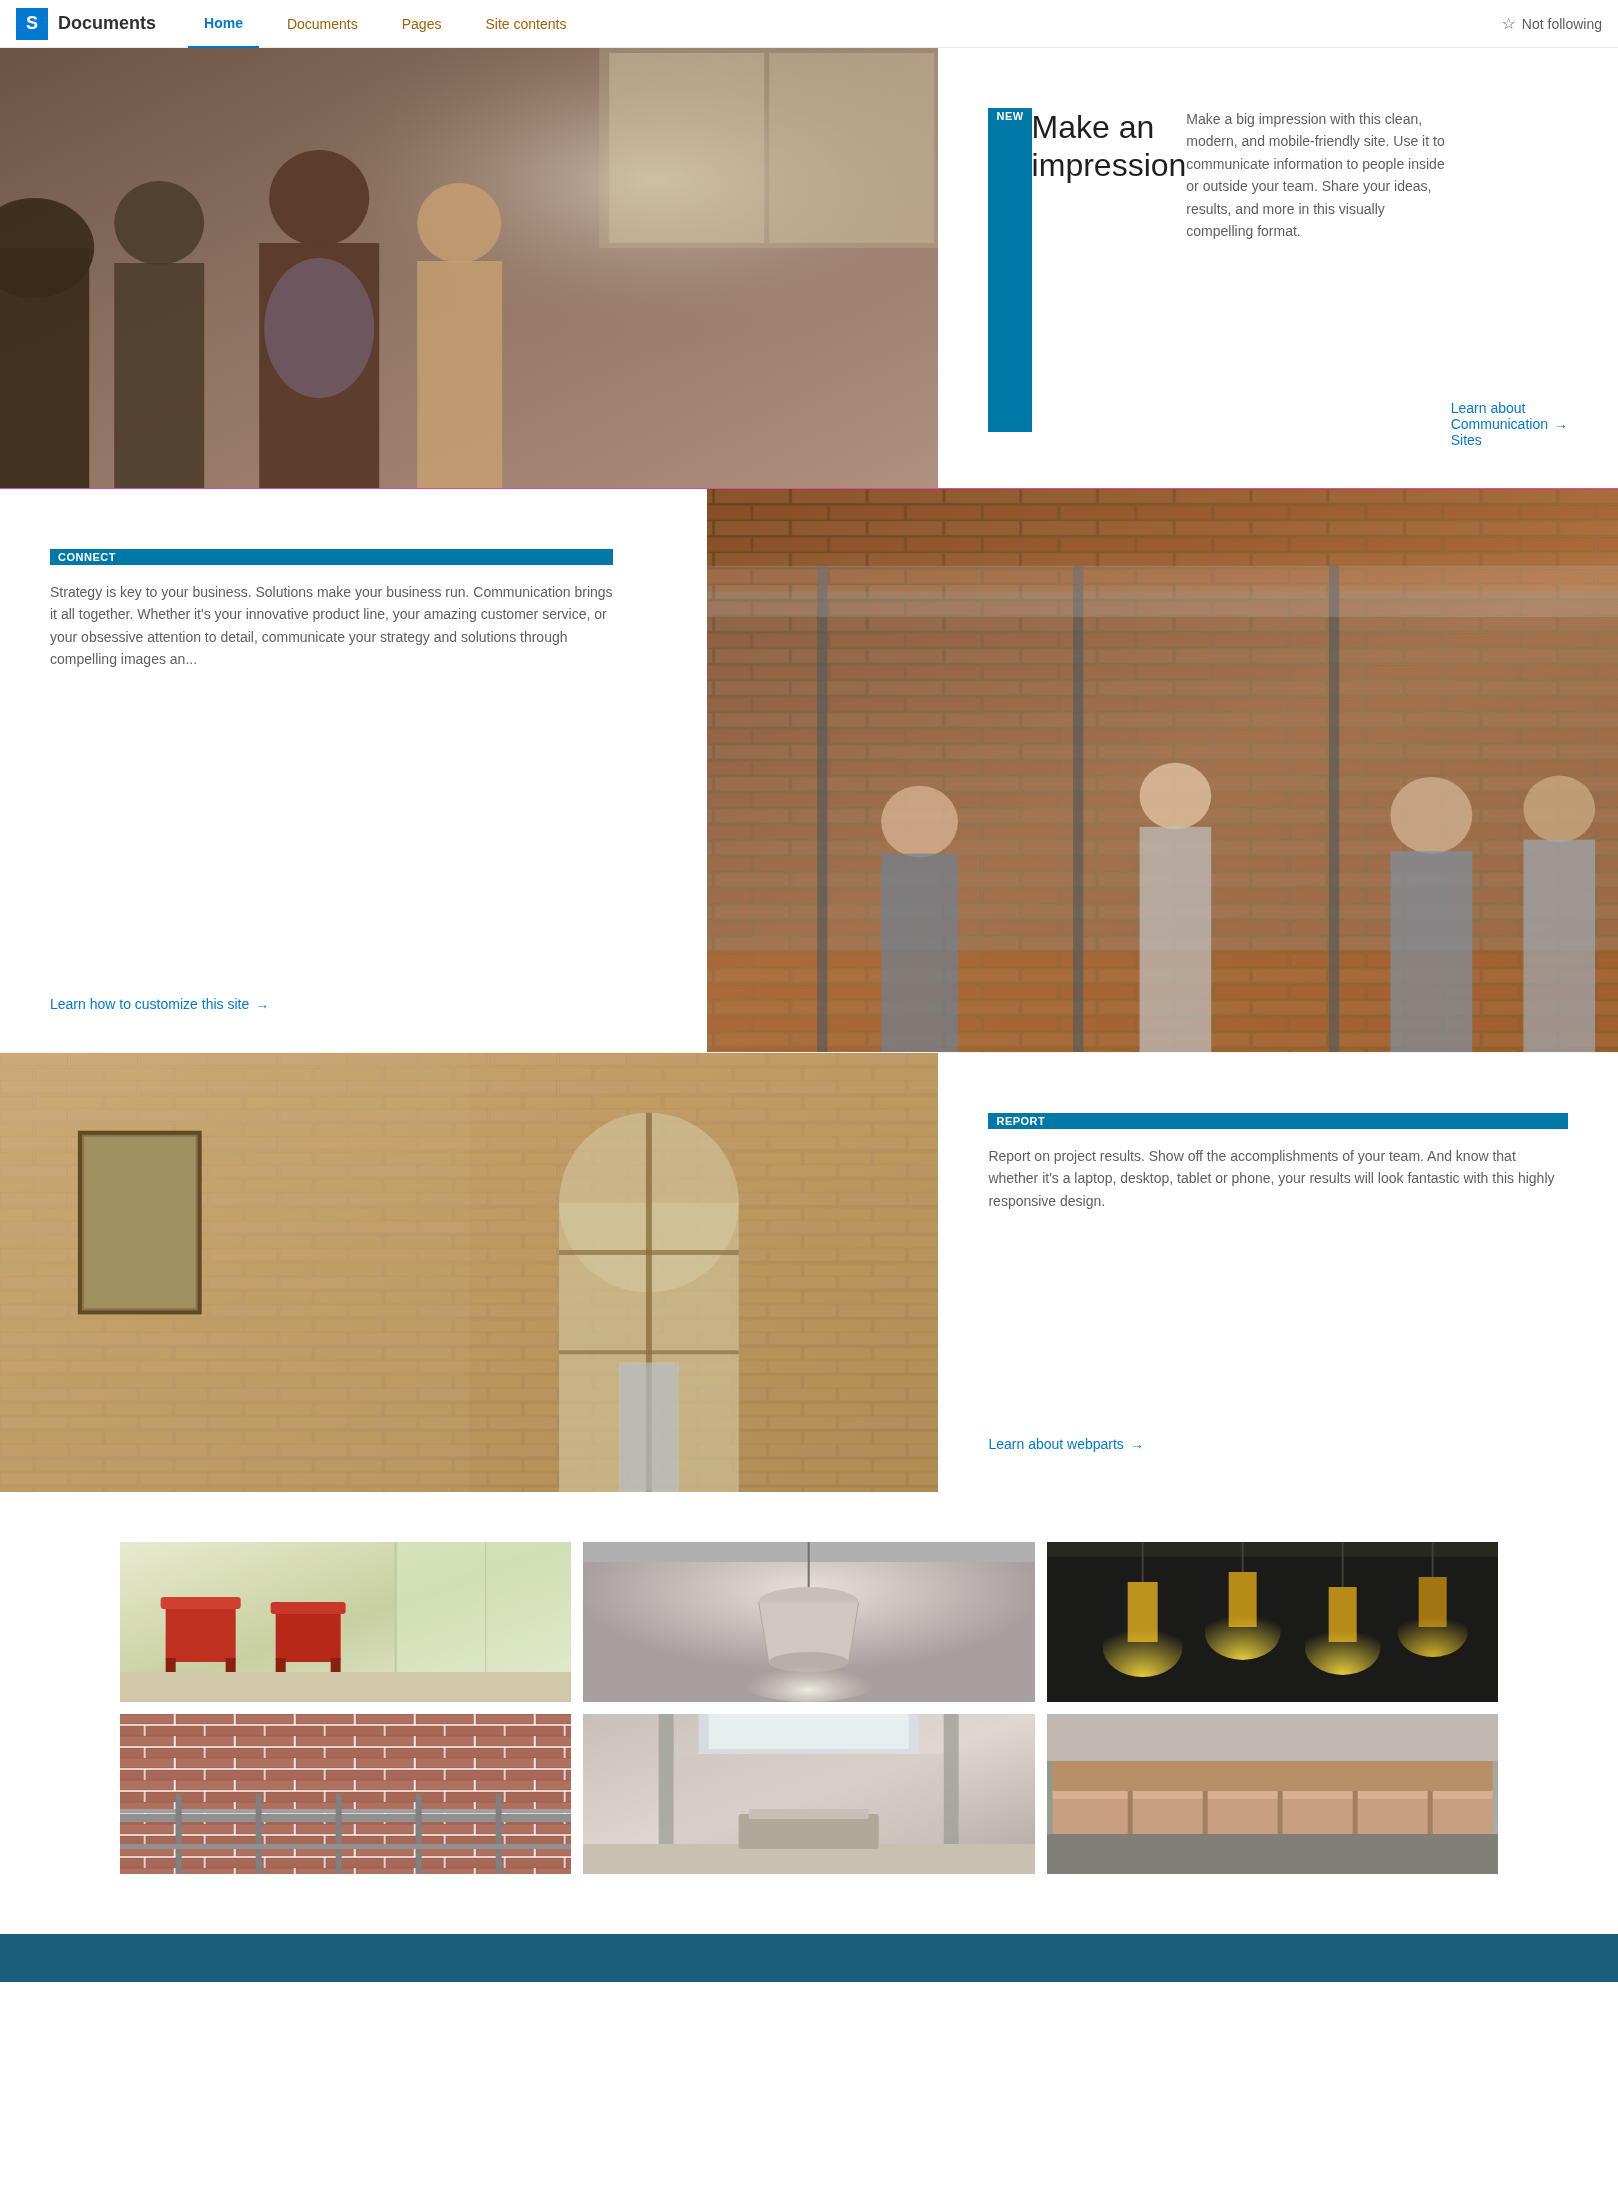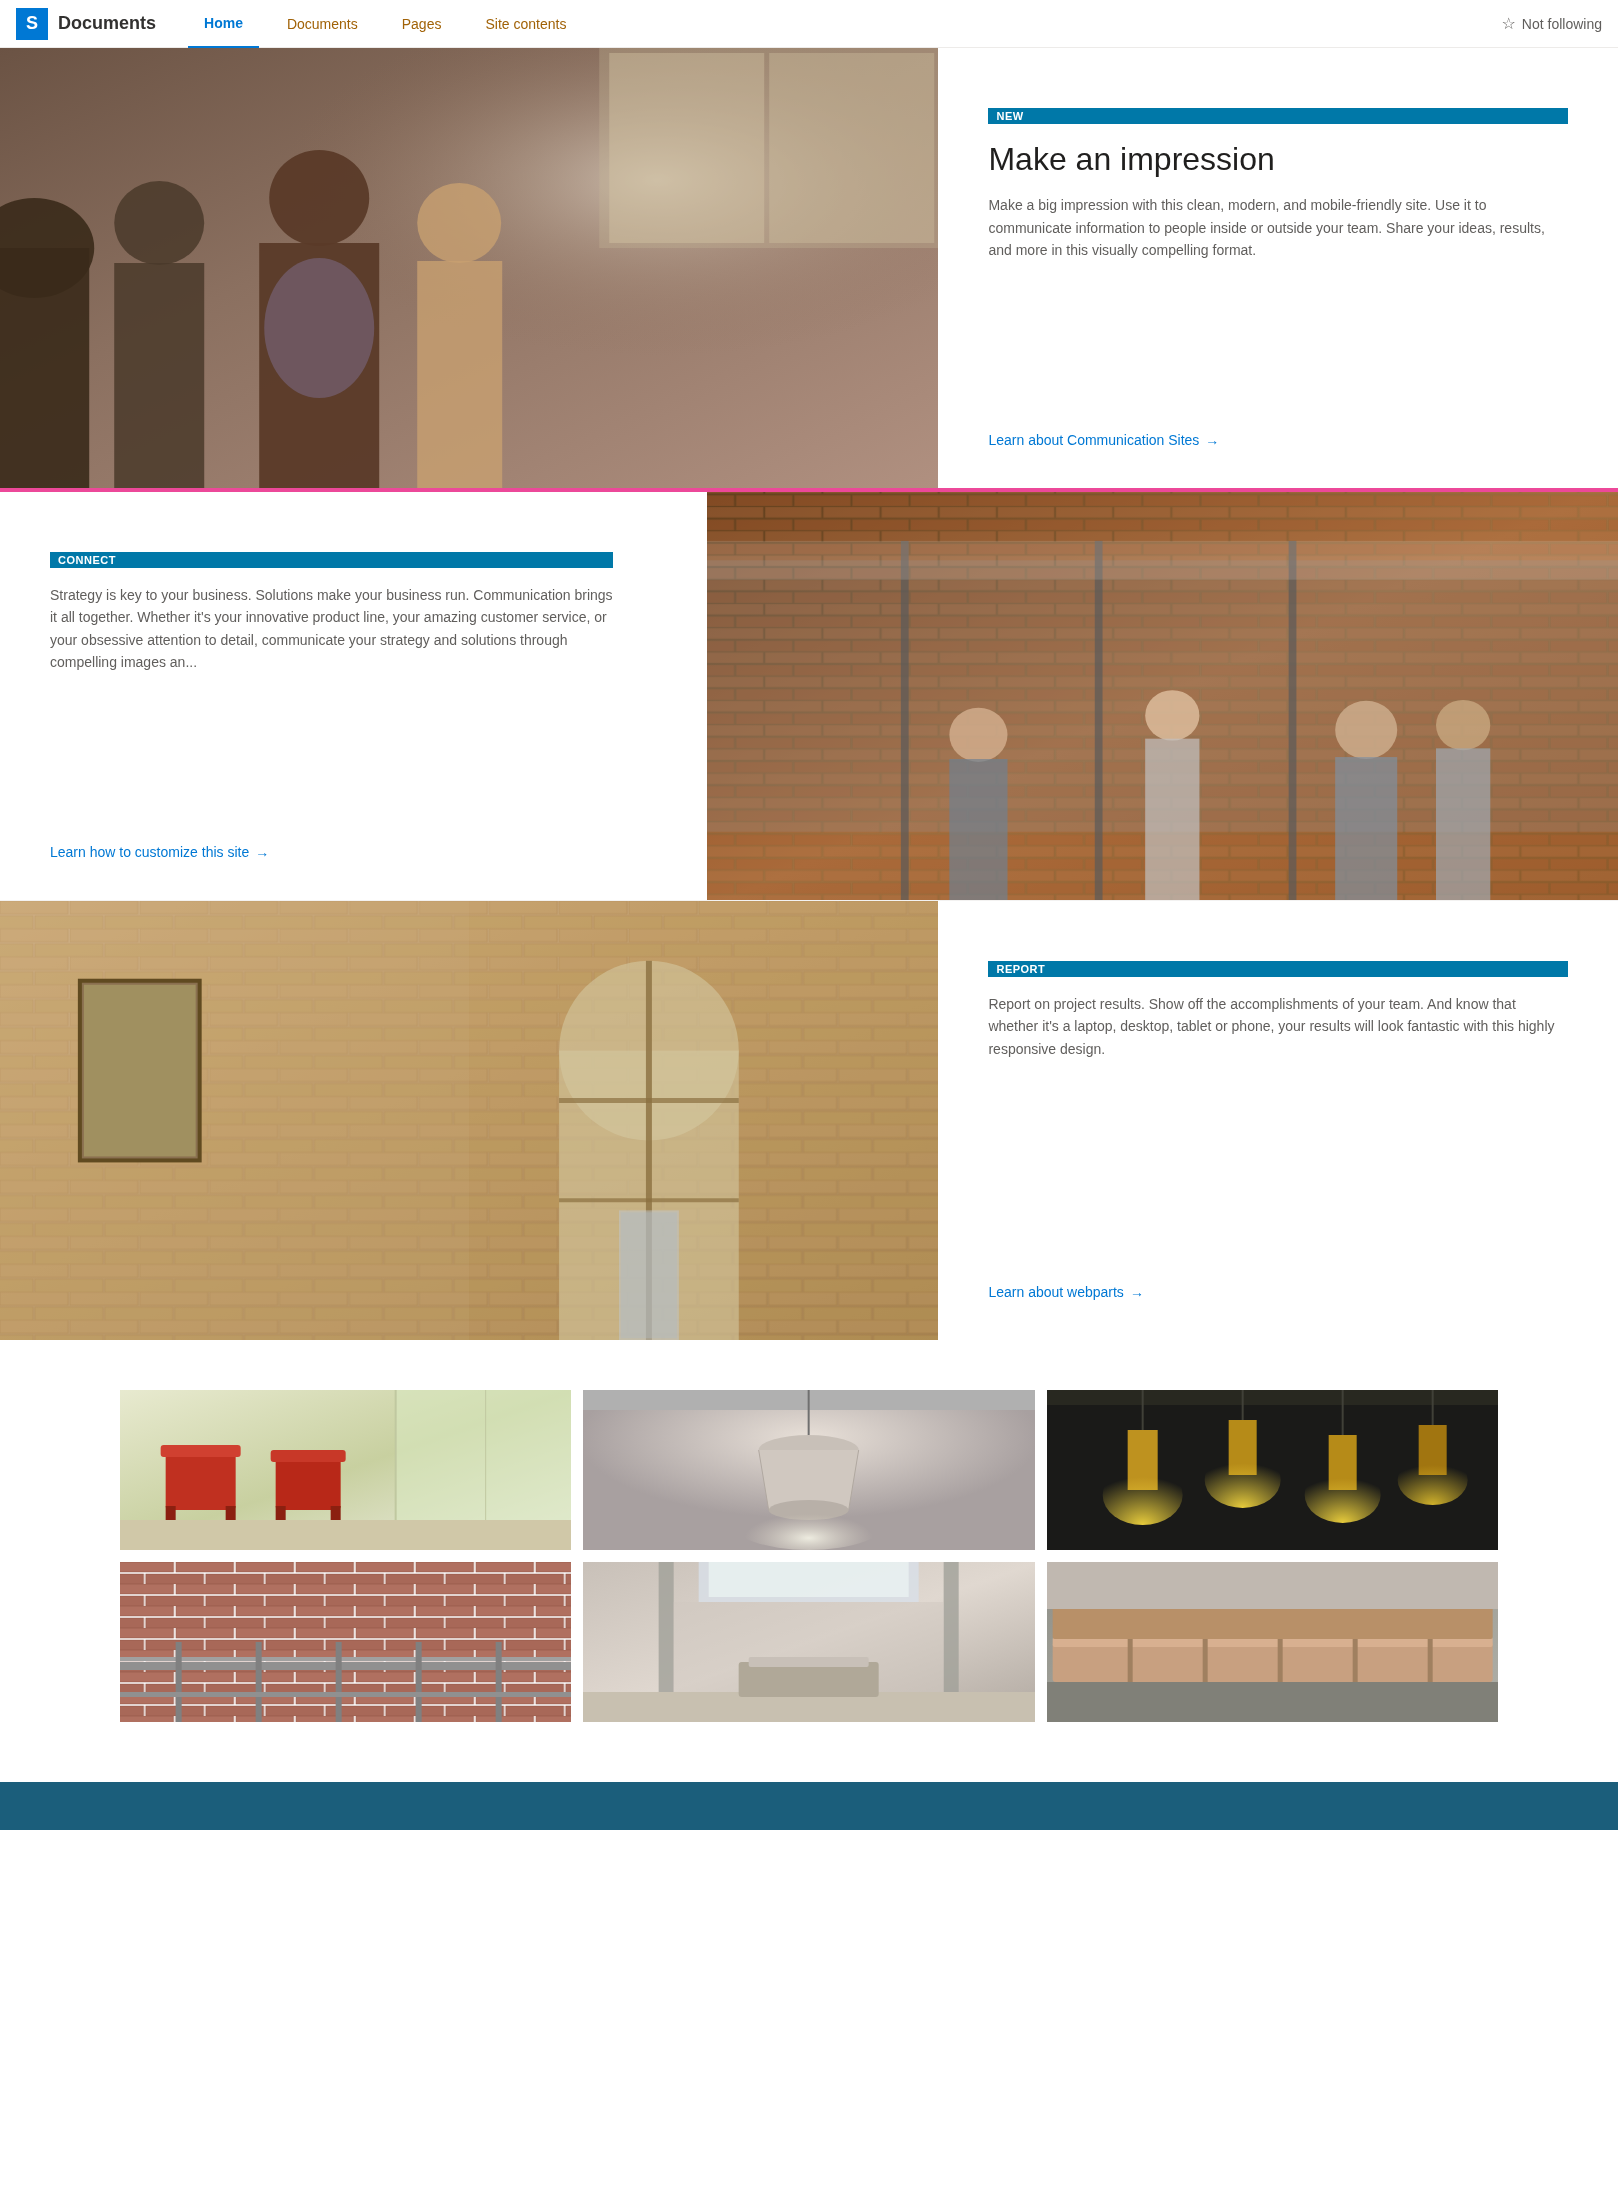--- a/index.html
+++ b/index.html
@@ -12,28 +12,28 @@
     .nav-links { display: flex; gap: 12px; margin-right: auto; }
     .nav-link { font-size: 14px; color: #a16207; text-decoration: none; padding: 0 16px; height: 48px; display: flex; align-items: center; cursor: pointer; }
     .nav-link.active { border-bottom: 2px solid #0078d4; color: #0078d4; font-weight: 600; }
     .not-following { display: flex; align-items: center; gap: 6px; font-size: 14px; color: #605e5c; cursor: pointer; }
     .star-icon { font-size: 16px; color: #605e5c; }
 
     
     .hero-section-1 { display: flex; height: 440px; }
     .hero-img-1 { width: 58%; height: 100%; overflow: hidden; }
     .hero-img-1 .img-placeholder { width: 100%; height: 100%; background: linear-gradient(135deg, #8B7355 0%, #6B5B45 20%, #9E8E7E 40%, #7B6B5B 60%, #5C4A3A 80%, #8E7A68 100%); position: relative; display: flex; align-items: center; justify-content: center; }
-    .hero-content-1 { width: 42%; padding: 60px 50px 40px 50px; display: flex; flex-direction: column; justify-content: center; }
+    .hero-content-1 { width: 42%; padding: 60px 50px 40px 50px; display: flex; justify-content: center; }
     .tag-badge { display: inline-block; background: #0078a8; color: #fff; font-size: 11px; font-weight: 700; padding: 2px 8px; text-transform: uppercase; margin-bottom: 16px; letter-spacing: 0.5px; }
     .section-title { font-size: 32px; font-weight: 400; color: #201f1e; margin-bottom: 16px; line-height: 1.2; }
     .section-desc { font-size: 14px; color: #605e5c; line-height: 1.6; margin-bottom: 24px; }
     .section-link { font-size: 14px; color: #0078d4; text-decoration: none; display: flex; align-items: center; gap: 6px; cursor: pointer; margin-top: auto; }
 
     
-    .hero-section-2 { display: flex; height: 412px; border-top: 4px solid #ec4899; gap: 44px; }
+    .hero-section-2 { display: flex; height: 564px; border-top: 1px solid #ec4899; gap: 44px; }
     .hero-content-2 { width: 42%; padding: 60px 50px 40px 50px; display: flex; flex-direction: column; justify-content: center; background: #fff; }
     .hero-img-2 { width: 58%; height: 100%; overflow: hidden; }
 
     
     .hero-section-3 { display: flex; height: 440px; border-top: 1px solid #f3f2f1; }
     .hero-img-3 { width: 58%; height: 100%; overflow: hidden; }
     .hero-content-3 { width: 42%; padding: 60px 50px 40px 50px; display: flex; flex-direction: column; justify-content: center; }
 
     
     .gallery-section { padding: 50px 120px 60px 120px; background: #fff; }

